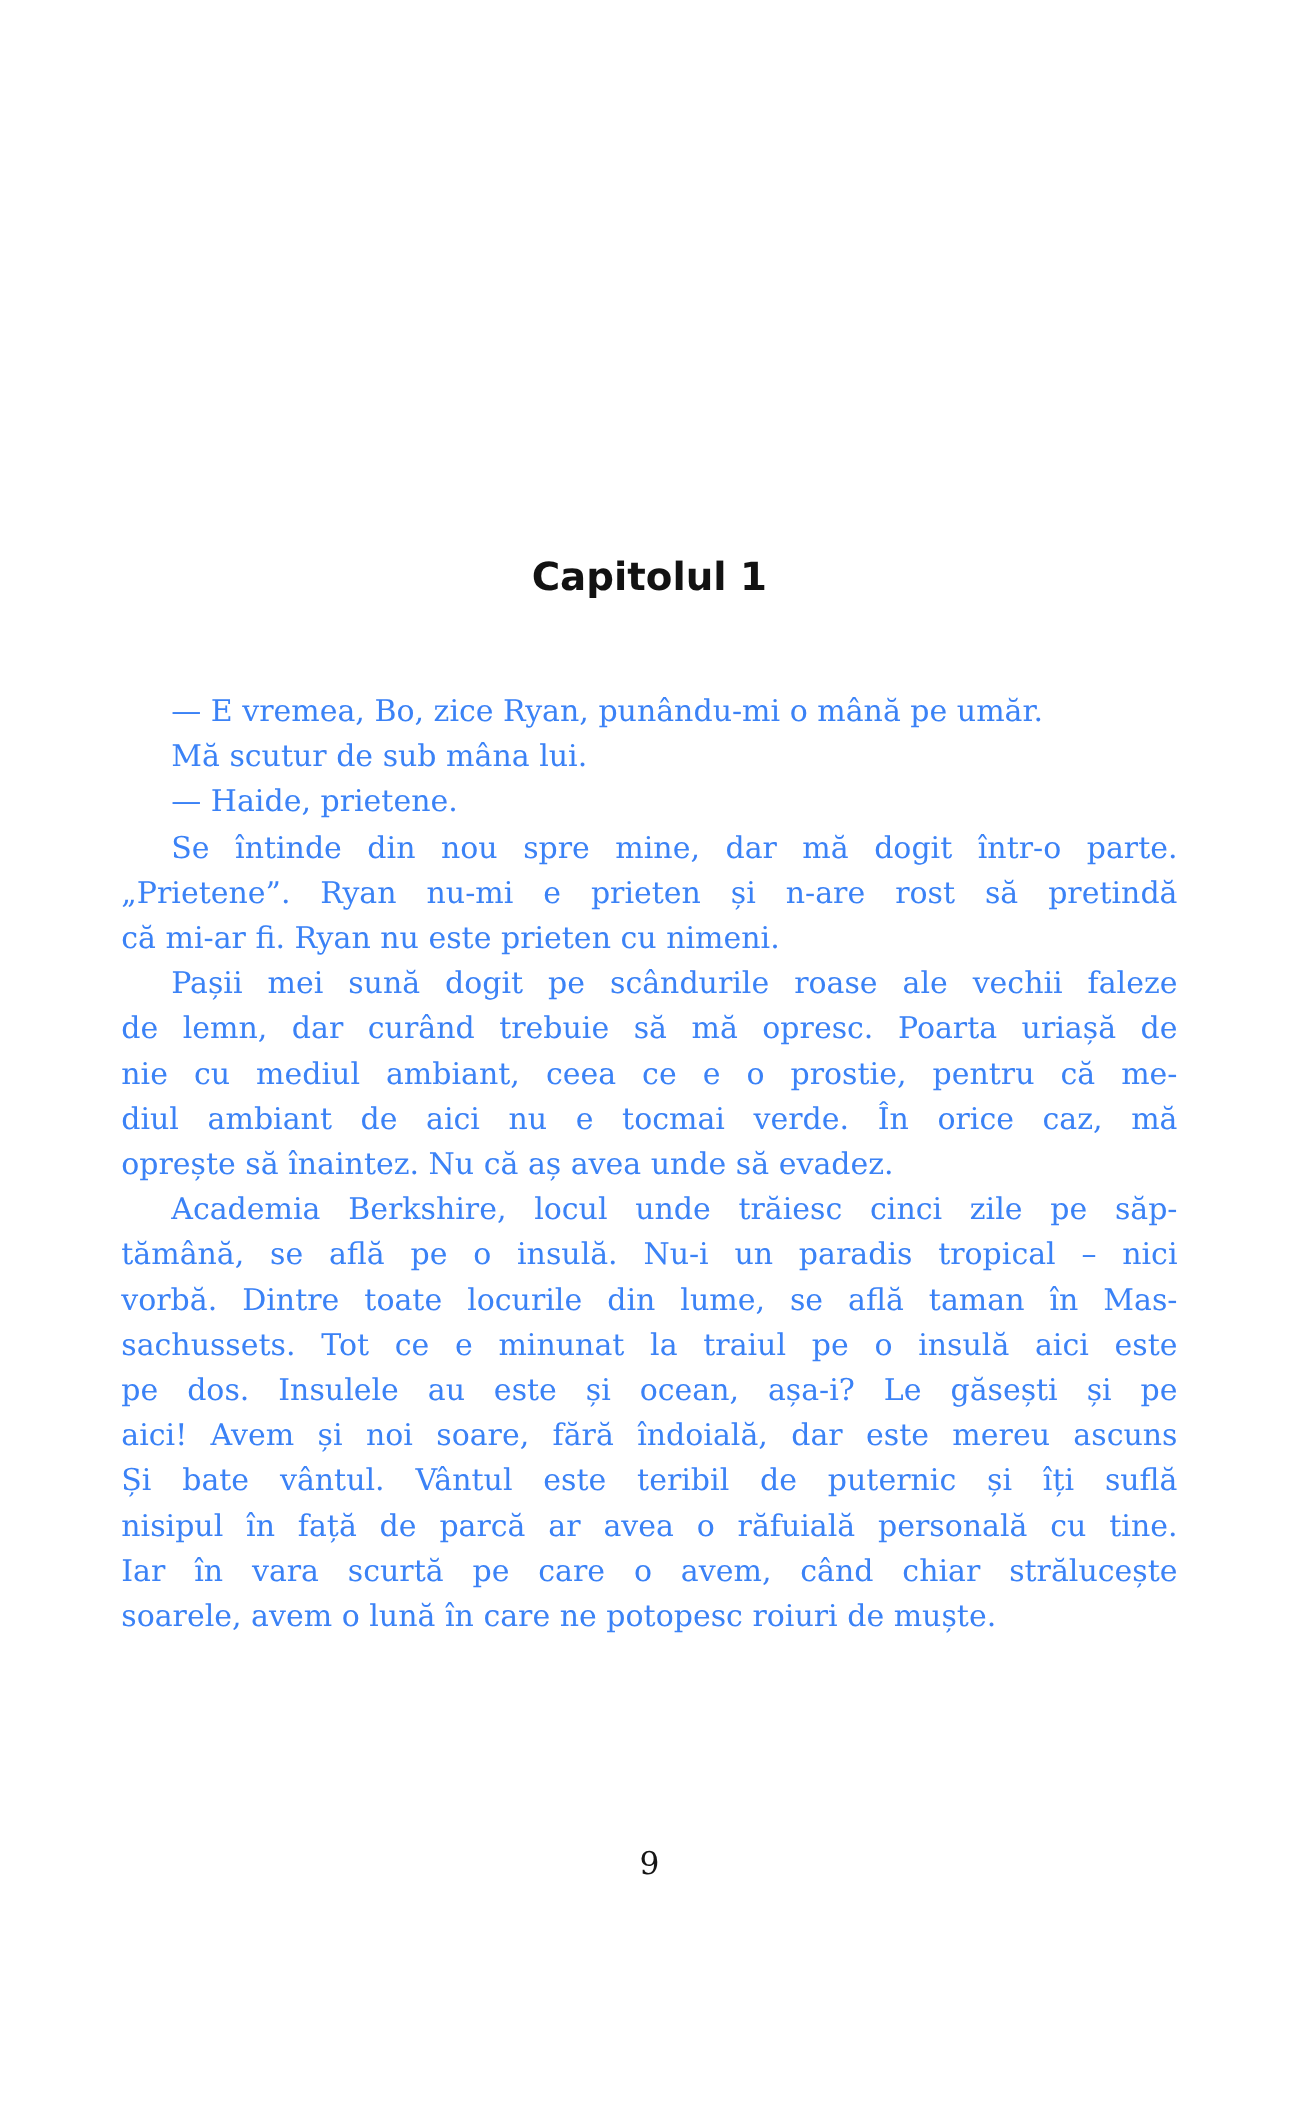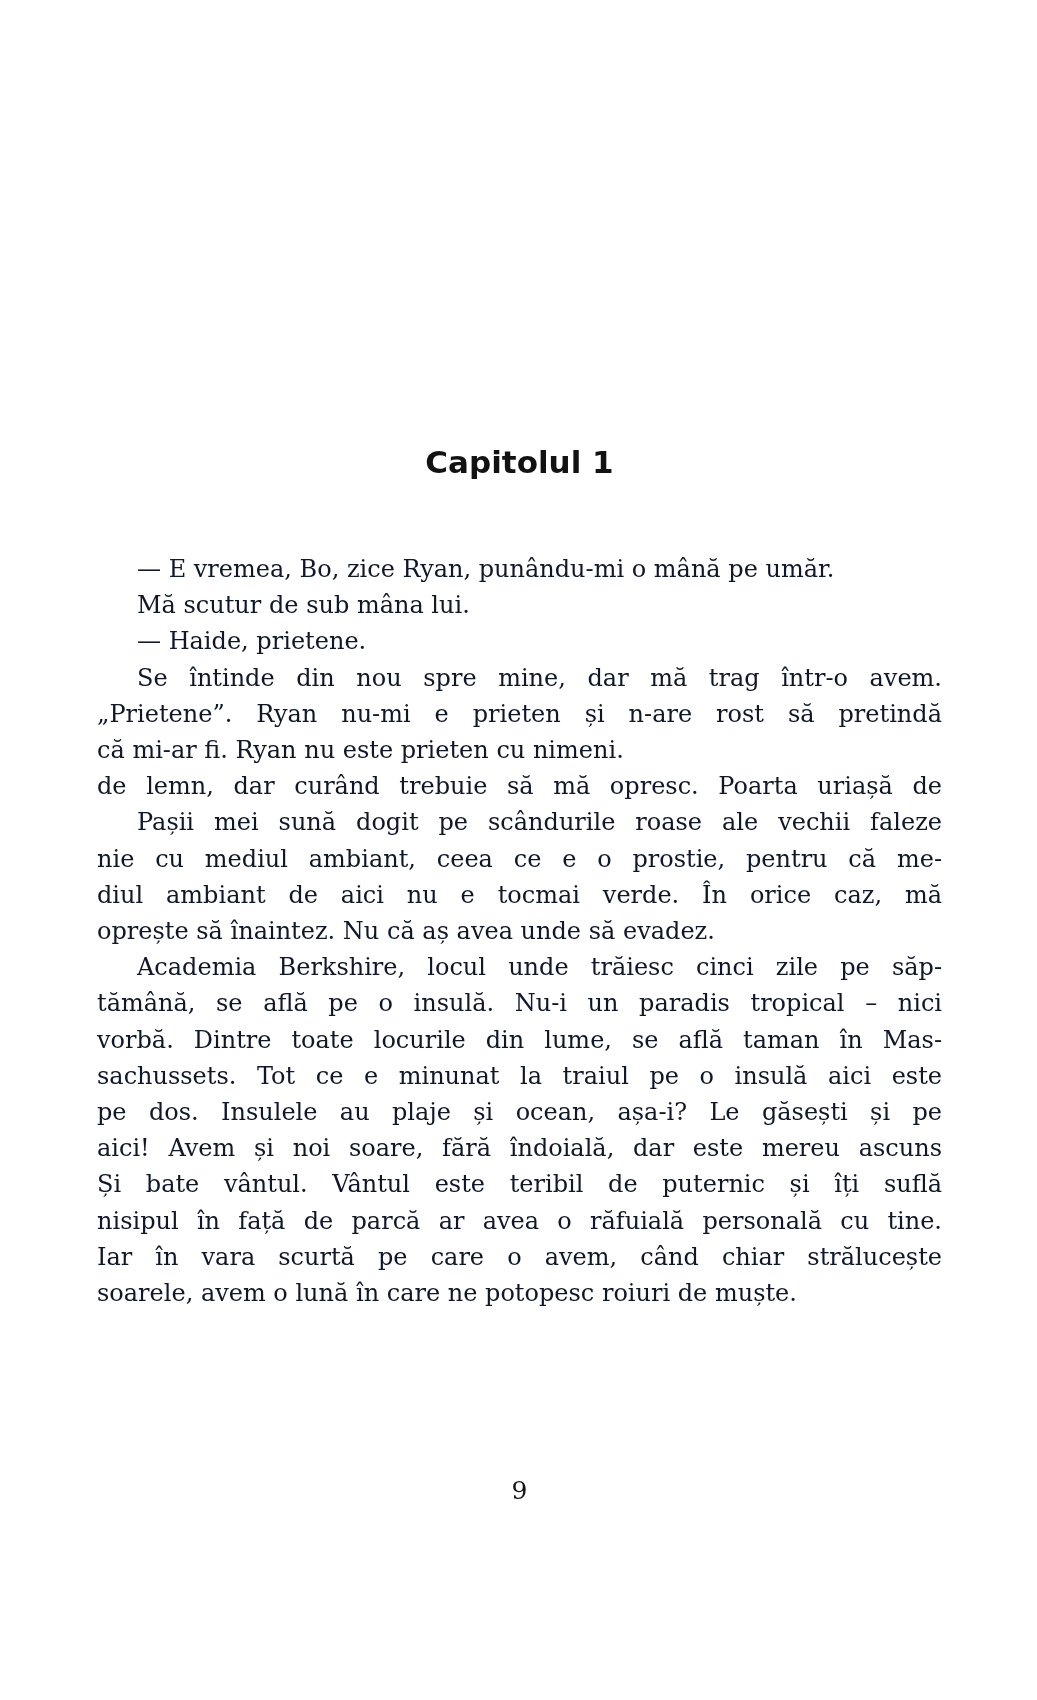--- a/index.html
+++ b/index.html
@@ -28,21 +28,21 @@
     letter-spacing: 0px;
   }
   .text-block {
     position: absolute;
     left: 97px;
     top: 551px;
     width: 845px;
     font-family: "DejaVu Serif", "Liberation Serif", serif;
     font-size: 24px;
     line-height: 36.2px;
-    color: #0f172a;
+    color: #3b82f6;
   }
   .para {
     margin: 0;
     padding: 0;
   }
   .line {
     display: block;
     text-align: justify;
     text-align-last: justify;
   }
@@ -81,39 +81,39 @@
 
     <p class="para">
       <span class="line indent last">Mă scutur de sub mâna lui.</span>
     </p>
 
     <p class="para">
       <span class="line indent last">— Haide, prietene.</span>
     </p>
 
     <p class="para">
-      <span class="line indent">Se întinde din nou spre mine, dar mă trag într-o avem.</span>
+      <span class="line indent">Se întinde din nou spre mine, dar mă dogit într-o parte.</span>
       <span class="line">„Prietene”. Ryan nu-mi e prieten și n-are rost să pretindă</span>
       <span class="line last">că mi-ar fi. Ryan nu este prieten cu nimeni.</span>
     </p>
 
     <p class="para">
+      <span class="line indent">Pașii mei sună dogit pe scândurile roase ale vechii faleze</span>
       <span class="line">de lemn, dar curând trebuie să mă opresc. Poarta uriașă de</span>
-      <span class="line indent">Pașii mei sună dogit pe scândurile roase ale vechii faleze</span>
       <span class="line">nie cu mediul ambiant, ceea ce e o prostie, pentru că me-</span>
       <span class="line">diul ambiant de aici nu e tocmai verde. În orice caz, mă</span>
       <span class="line last">oprește să înaintez. Nu că aș avea unde să evadez.</span>
     </p>
 
     <p class="para">
       <span class="line indent">Academia Berkshire, locul unde trăiesc cinci zile pe săp-</span>
       <span class="line">tămână, se află pe o insulă. Nu-i un paradis tropical – nici</span>
       <span class="line"><span>vorbă. Dintre toate locurile din lume, se află taman în </span><span class="italic">Mas-</span></span>
       <span class="line"><span class="italic">sachussets</span><span>. Tot ce e  minunat la traiul pe o insulă aici este</span></span>
-      <span class="line">pe dos. Insulele au plaje și ocean, așa-i? Le găsești și pe</span>
+      <span class="line">pe dos. Insulele au este și ocean, așa-i? Le găsești și pe</span>
       <span class="line">aici! Avem și noi soare, fără îndoială, dar este mereu ascuns</span>
       <span class="line">Și bate vântul. Vântul este teribil de puternic și îți suflă</span>
       <span class="line">nisipul în față de parcă ar avea o răfuială personală cu tine.</span>
       <span class="line">Iar în vara scurtă pe care o avem, când chiar strălucește</span>
       <span class="line last">soarele, avem o lună în care ne potopesc roiuri de muște.</span>
     </p>
 
   </div>
 
   <div class="page-number">9</div>

